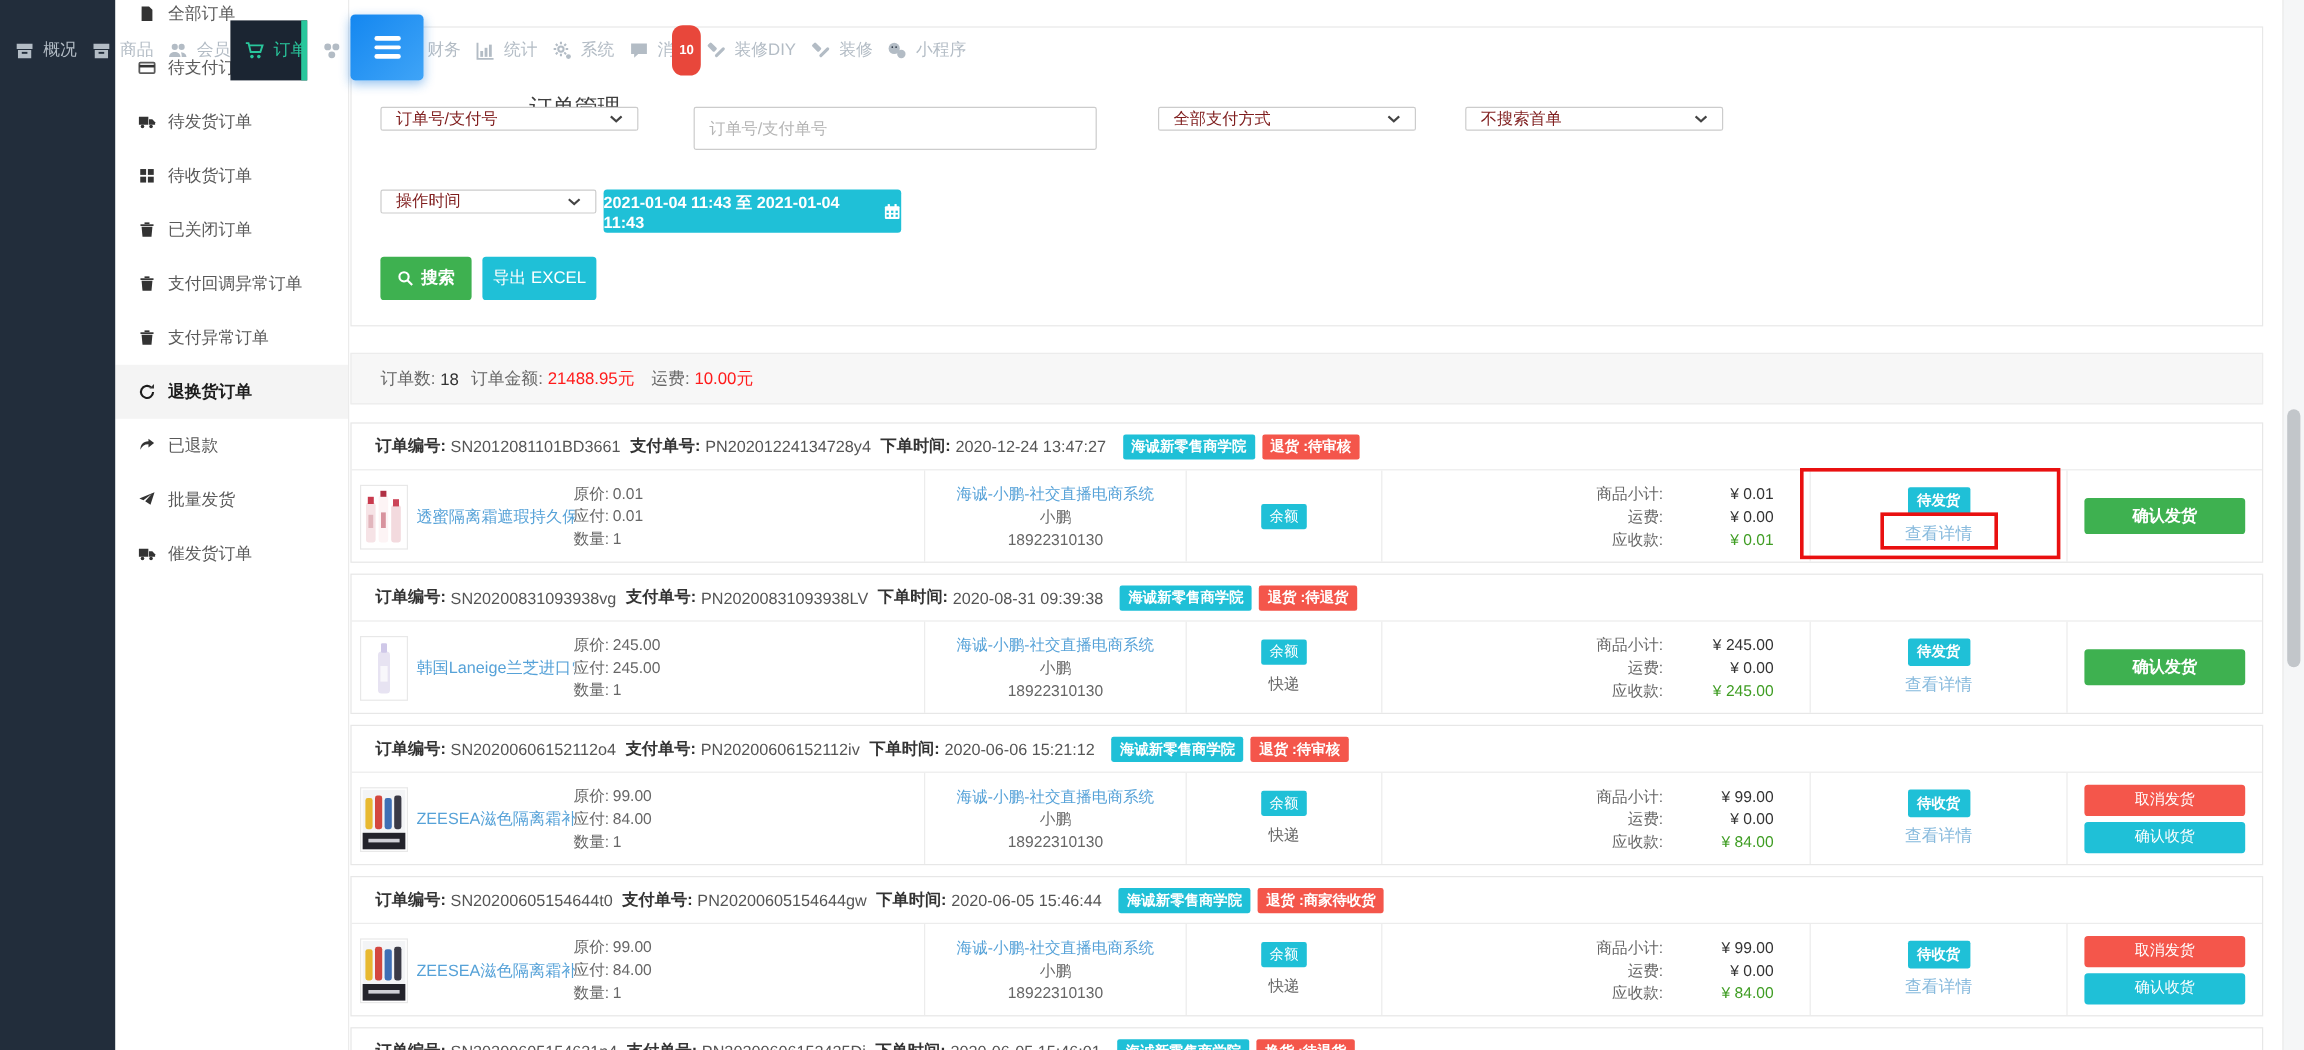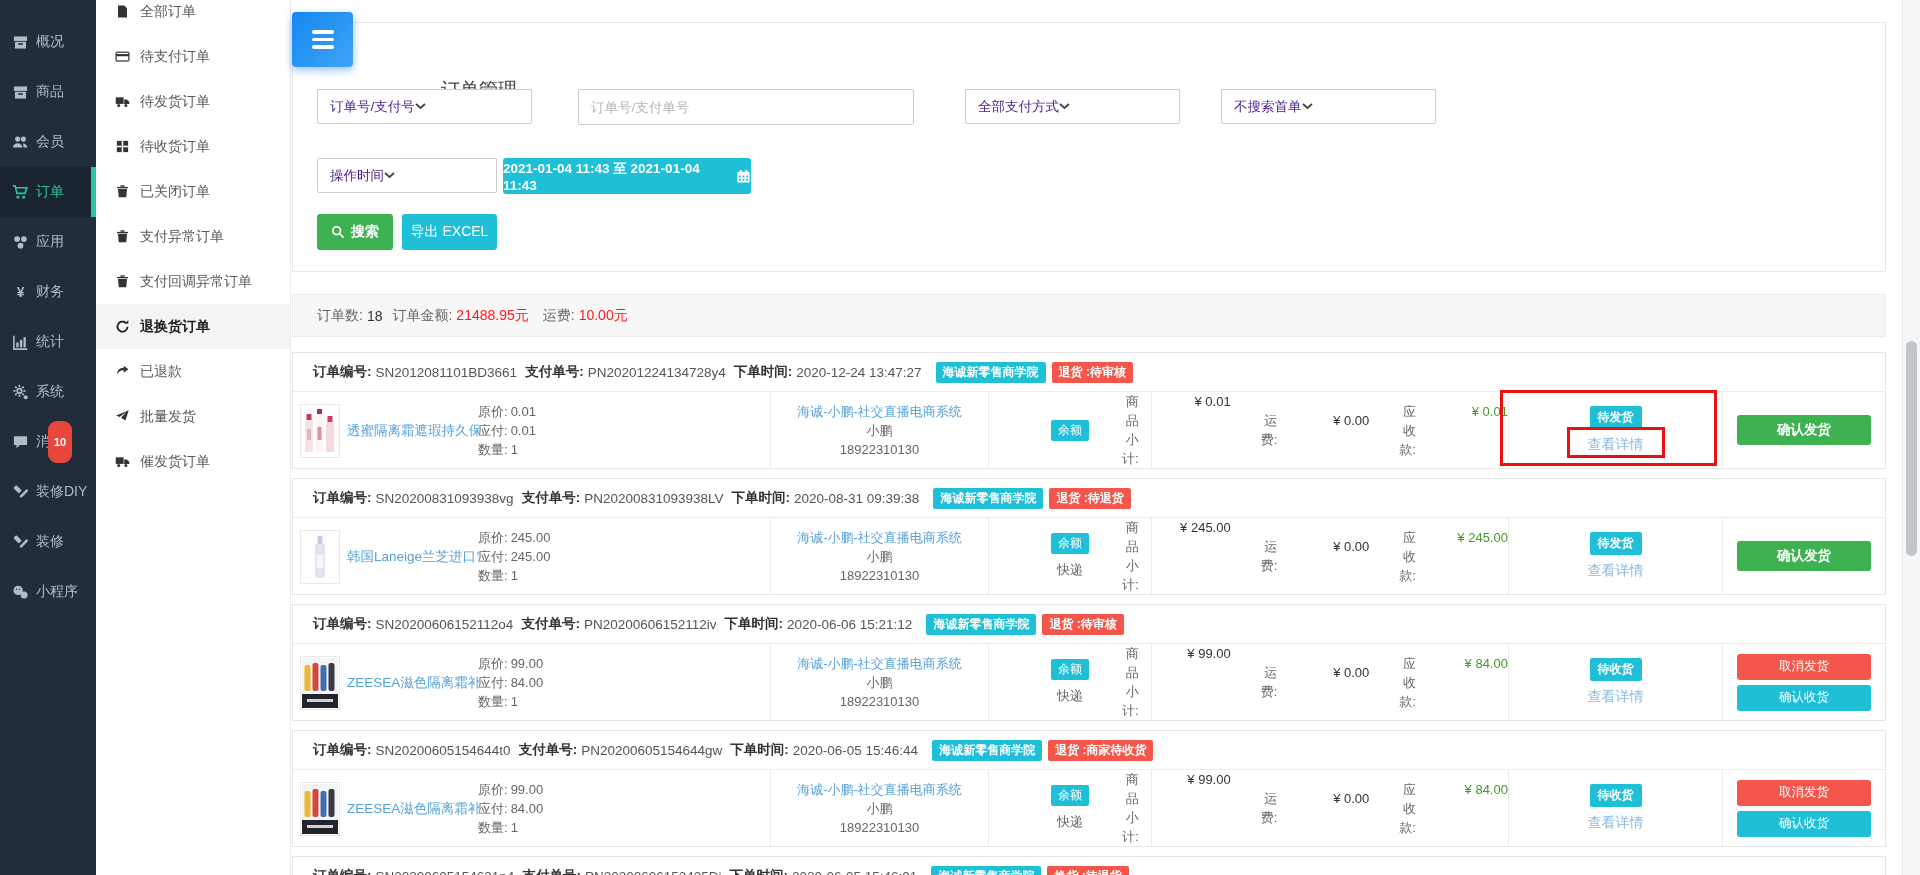--- a/index.html
+++ b/index.html
@@ -1,20 +1,20 @@
 <!DOCTYPE html>
 <html><head>
 <meta charset="utf-8">
 <style>
   html,body{margin:0;padding:0}
   body{width:1920px;height:875px;overflow:hidden;position:relative;background:#fff;
        font-family:"Liberation Sans","DejaVu Sans",sans-serif;font-size:13px;color:#555}
   
   .sidebar{position:absolute;left:0;top:0;width:96px;height:875px;background:#222d3b;z-index:4}
-  .side-items{display:flex;flex-direction:column;padding-top:17px}
+  .side-items{display:flex;flex-direction:row;padding-top:17px}
   .side-item{position:relative;height:50px;display:flex;align-items:center;gap:7px;padding-left:12px;
              color:#b3bcc5;font-size:14px;cursor:pointer;white-space:nowrap}
   .side-item .ic{width:17px;height:17px;flex:none;display:flex;align-items:center;justify-content:center}
   .side-item .ic svg{width:17px;height:17px;fill:currentColor}
   .side-item.active{background:#1b2532;color:#29c79c}
   .side-item.active::after{content:"";position:absolute;right:0;top:0;bottom:0;width:5px;background:#29c79c}
   .badge-count{position:absolute;top:4px;left:48px;background:#e8473b;color:#fff;font-size:11px;font-weight:bold;
                min-width:10px;height:18px;line-height:18px;border-radius:9px;padding:12px 6px;text-align:center}
   
   .submenu{position:absolute;left:96px;top:0;width:194px;height:875px;background:#fff;border-right:1px solid #ebebeb;z-index:3;overflow:hidden}
@@ -28,22 +28,22 @@
   .main{position:absolute;left:291px;top:0;right:0;height:875px;background:#fff}
   .scroll-track{position:absolute;right:0;top:0;width:17px;height:875px;background:#f5f6f7;border-left:1px solid #e9e9e9;z-index:6}
   .scroll-thumb{position:absolute;left:3px;width:11px;top:341px;height:215px;background:#c2c6ca;border-radius:6px}
   .filter-panel{position:absolute;left:1px;top:22px;width:1594px;height:250px;background:#fff;border:1px solid #e8e8e8;box-sizing:border-box}
   .hamburger{position:absolute;left:1px;top:12px;width:61px;height:55px;border-radius:4px;z-index:5;cursor:pointer;
              background:linear-gradient(135deg,#1487f0,#3fa4f7);box-shadow:0 3px 9px rgba(20,120,220,.45);
              display:flex;align-items:center;justify-content:center}
   .hamburger .bars{display:flex;flex-direction:column;gap:4px}
   .hamburger .bars i{display:block;width:22px;height:3.5px;background:#fff;border-radius:2px}
   .panel-title{position:absolute;left:136px;top:42px;font-size:19px;color:#404040}
-  .sel{position:absolute;height:35px;border:1px solid #ccc;border-radius:2px;background:#fff;box-sizing:border-box;
-       display:flex;align-items:center;padding:0 12px;font-size:13.5px;color:#4c1d95;cursor:pointer}
+  .sel{position:absolute;height:20px;border:1px solid #ccc;border-radius:2px;background:#fff;box-sizing:border-box;
+       display:flex;align-items:center;justify-content:space-between;padding:0 12px;font-size:13.5px;color:#7f1d1d;cursor:pointer}
   .sel .chev{display:flex}
   #sel-search-type{left:24px;top:66px;width:215px}
   #search-input{position:absolute;left:285px;top:66px;width:336px;height:36px;border:1px solid #ccc;border-radius:2px;
        padding:0 12px;font-size:13.5px;color:#333;box-sizing:border-box;outline:none}
   #search-input::placeholder{color:#b5b5b5}
   #sel-pay{left:672px;top:66px;width:215px}
   #sel-first{left:928px;top:66px;width:215px}
   #sel-time{left:24px;top:135px;width:180px}
   .date-btn{position:absolute;left:210px;top:135px;width:248px;height:36px;background:#1fc0d7;border-radius:3px;color:#fff;
        font-weight:bold;font-size:13.5px;display:flex;align-items:center;justify-content:center;gap:8px;cursor:pointer}
@@ -72,21 +72,21 @@
   .c-product{width:478px;position:relative}
   .p-img{position:absolute;left:7px;top:12px;width:38px;height:52px;border:1px solid #e8e8e8;background:#fff;
          display:flex;align-items:center;justify-content:center;overflow:hidden}
   .p-name{position:absolute;left:54px;top:30px;width:132px;color:#56a2d8;font-size:13.5px;white-space:nowrap;
           overflow:hidden;cursor:pointer;text-decoration:none}
   .p-prices{position:absolute;left:185px;top:50%;transform:translateY(-50%);font-size:13px;color:#666;line-height:19px}
   .p-prices .pl{display:inline-block;margin-right:3px}
   .c-buyer{width:218px;flex-direction:column;line-height:19px;font-size:13px;color:#666;text-align:center}
   .c-buyer .b1{color:#56a2d8}
   .c-pay{width:163px;flex-direction:column;gap:7px;font-size:13px;color:#666}
-  .c-amounts{width:357px;flex-direction:row;justify-content:center;font-size:13px;line-height:19px}
+  .c-amounts{width:357px;flex-direction:column;justify-content:center;font-size:13px;line-height:19px}
   .a-row{display:flex;width:100%;padding-right:30px;box-sizing:border-box}
   .a-lbl{flex:1;text-align:right;color:#666}
   .a-val{width:92px;text-align:right;color:#333}
   .a-val.green{color:#3f9d23}
   .c-status{width:214px;flex-direction:column;gap:7px;position:relative}
   .state-badge{font-weight:bold;padding:4px 8px}
   .detail-link{color:#87badd;font-size:14px;cursor:pointer;text-decoration:none}
   .c-actions{flex:1;border-right:none;flex-direction:column;gap:5px}
   .act-btn{width:134px;border:none;border-radius:3px;color:#fff;cursor:pointer;font-family:inherit}
   .act-btn.green{background:#3eb150;height:30px;font-size:13.5px;font-weight:bold}
@@ -287,31 +287,31 @@
     <span class="lab">已关闭订单</span>
   </div>
       <div class="sub-item">
     <span class="ic">
           <svg viewBox="0 0 16 16">
             <path d="M3.2 5.2h9.6l-.8 9H4z"></path>
             <rect x="2.2" y="3.1" width="11.6" height="1.5"></rect>
             <rect x="5.8" y="1.4" width="4.4" height="1.5"></rect>
           </svg>
         </span>
-    <span class="lab">支付异常订单</span>
+    <span class="lab">支付回调异常订单</span>
   </div>
       <div class="sub-item">
     <span class="ic">
           <svg viewBox="0 0 16 16">
             <path d="M3.2 5.2h9.6l-.8 9H4z"></path>
             <rect x="2.2" y="3.1" width="11.6" height="1.5"></rect>
             <rect x="5.8" y="1.4" width="4.4" height="1.5"></rect>
           </svg>
         </span>
-    <span class="lab">支付回调异常订单</span>
+    <span class="lab">支付异常订单</span>
   </div>
       <div class="sub-item active">
     <span class="ic">
           <svg viewBox="0 0 16 16">
             <path d="M13.4 8.2A5.4 5.4 0 1 1 11.5 4" fill="none" stroke="currentColor" stroke-width="1.9"></path>
             <path d="M14.2 1v4h-4z"></path>
           </svg>
         </span>
     <span class="lab">退换货订单</span>
   </div>

